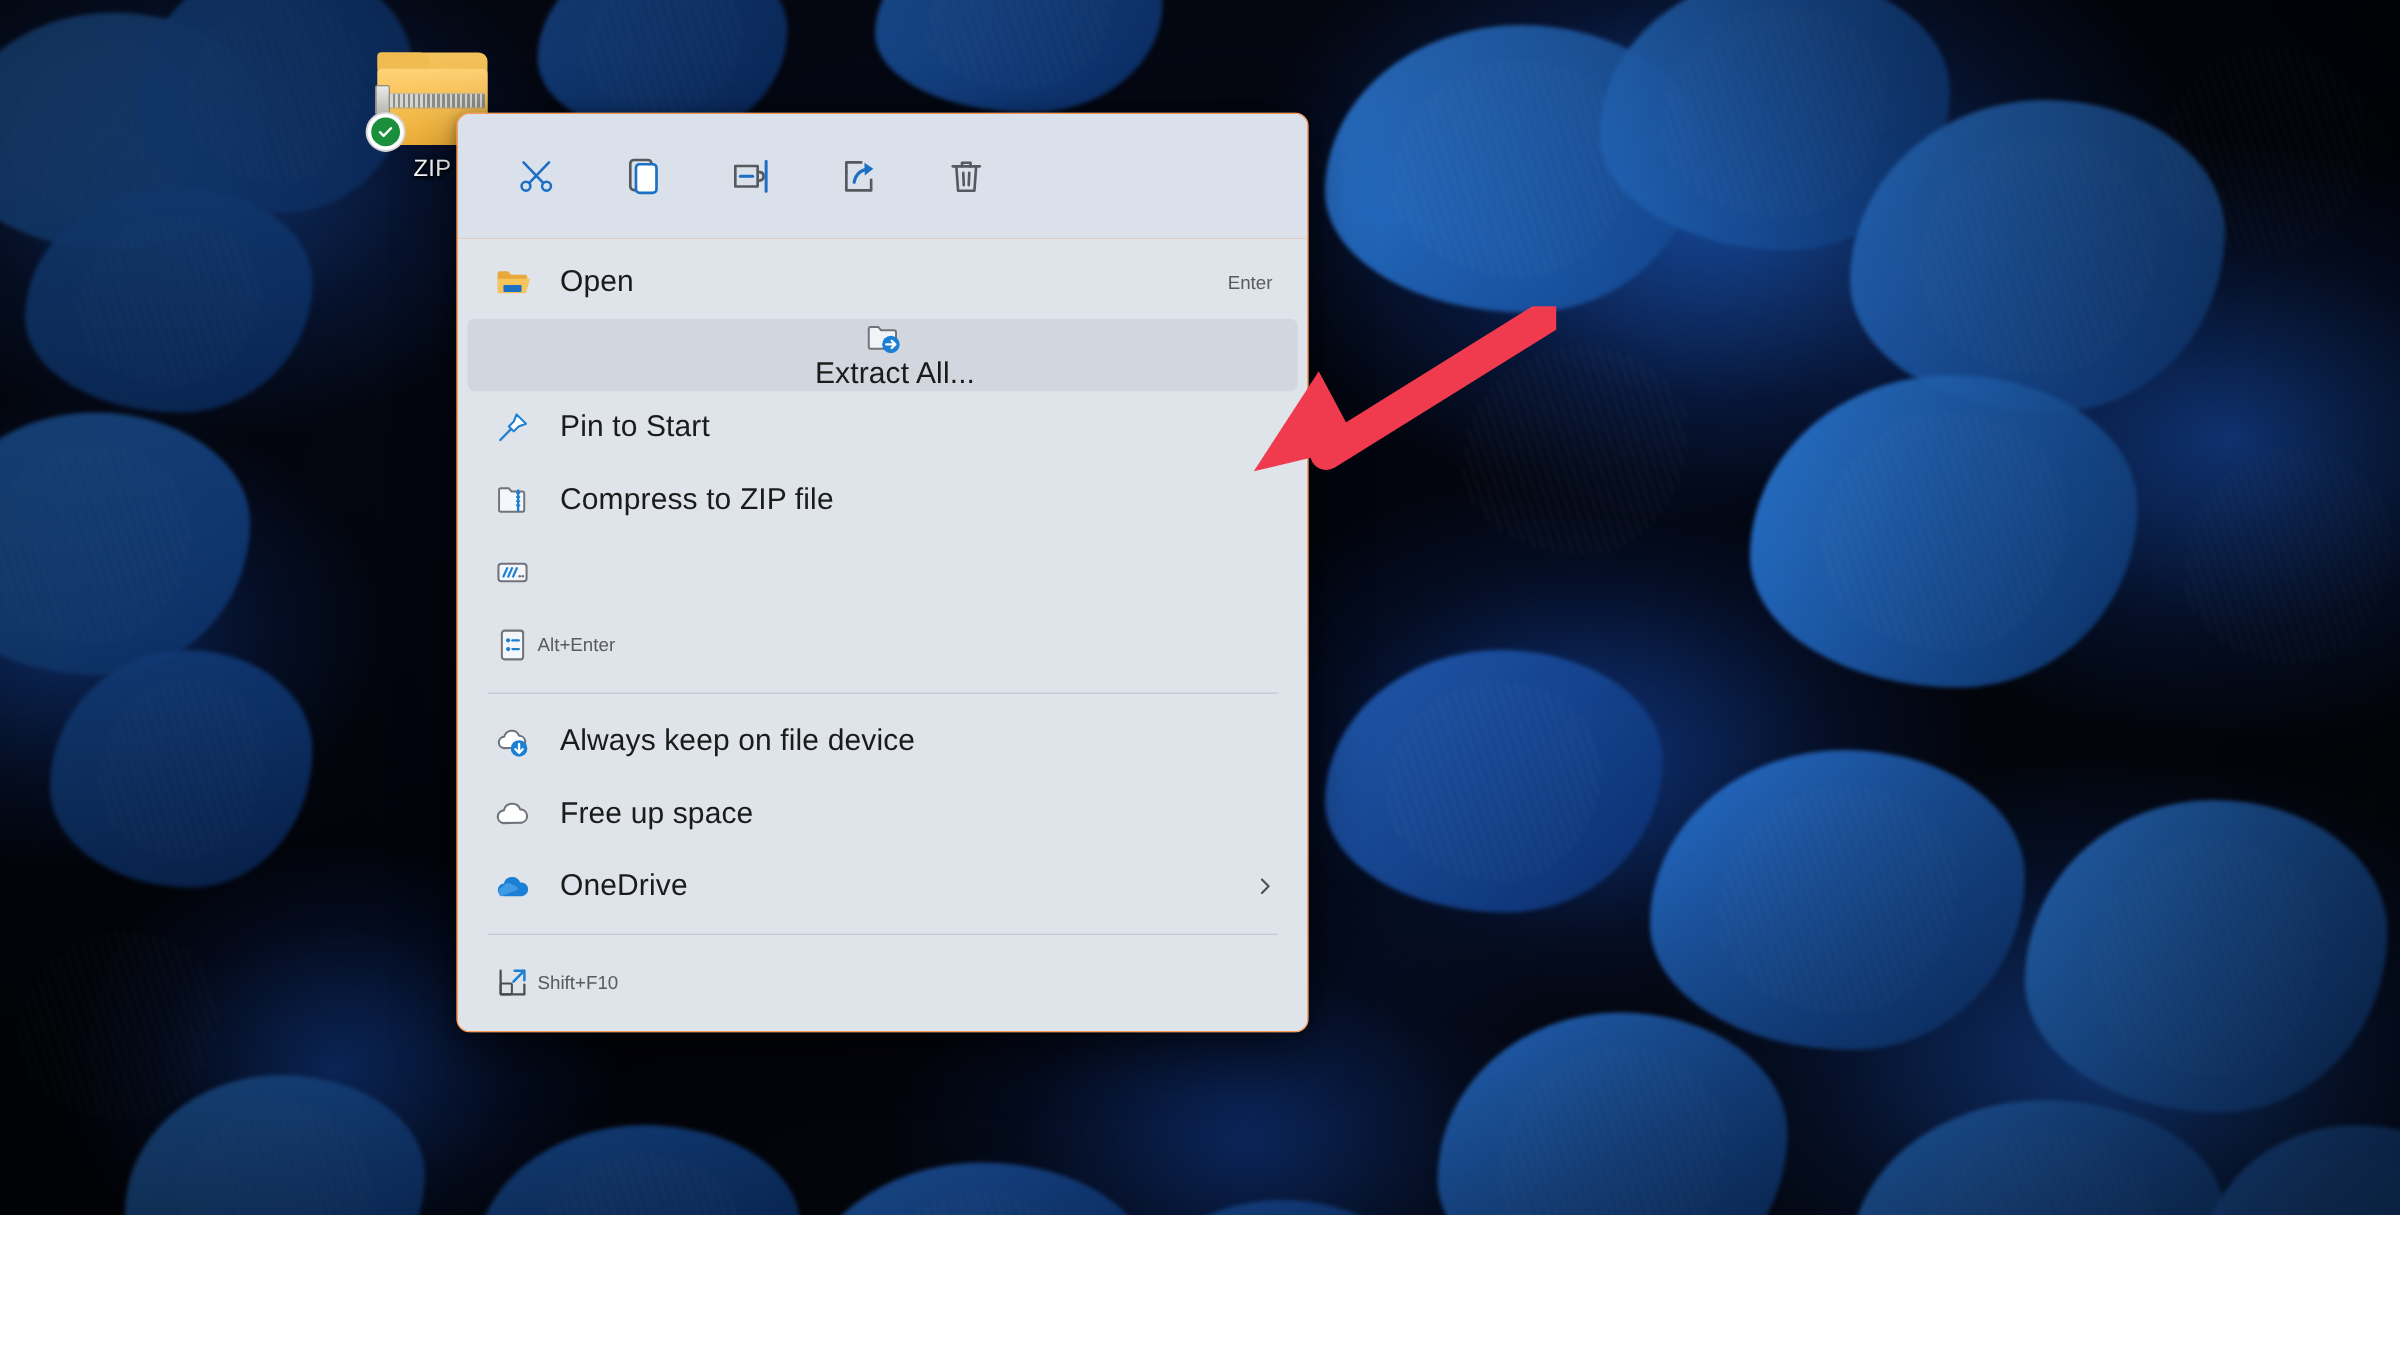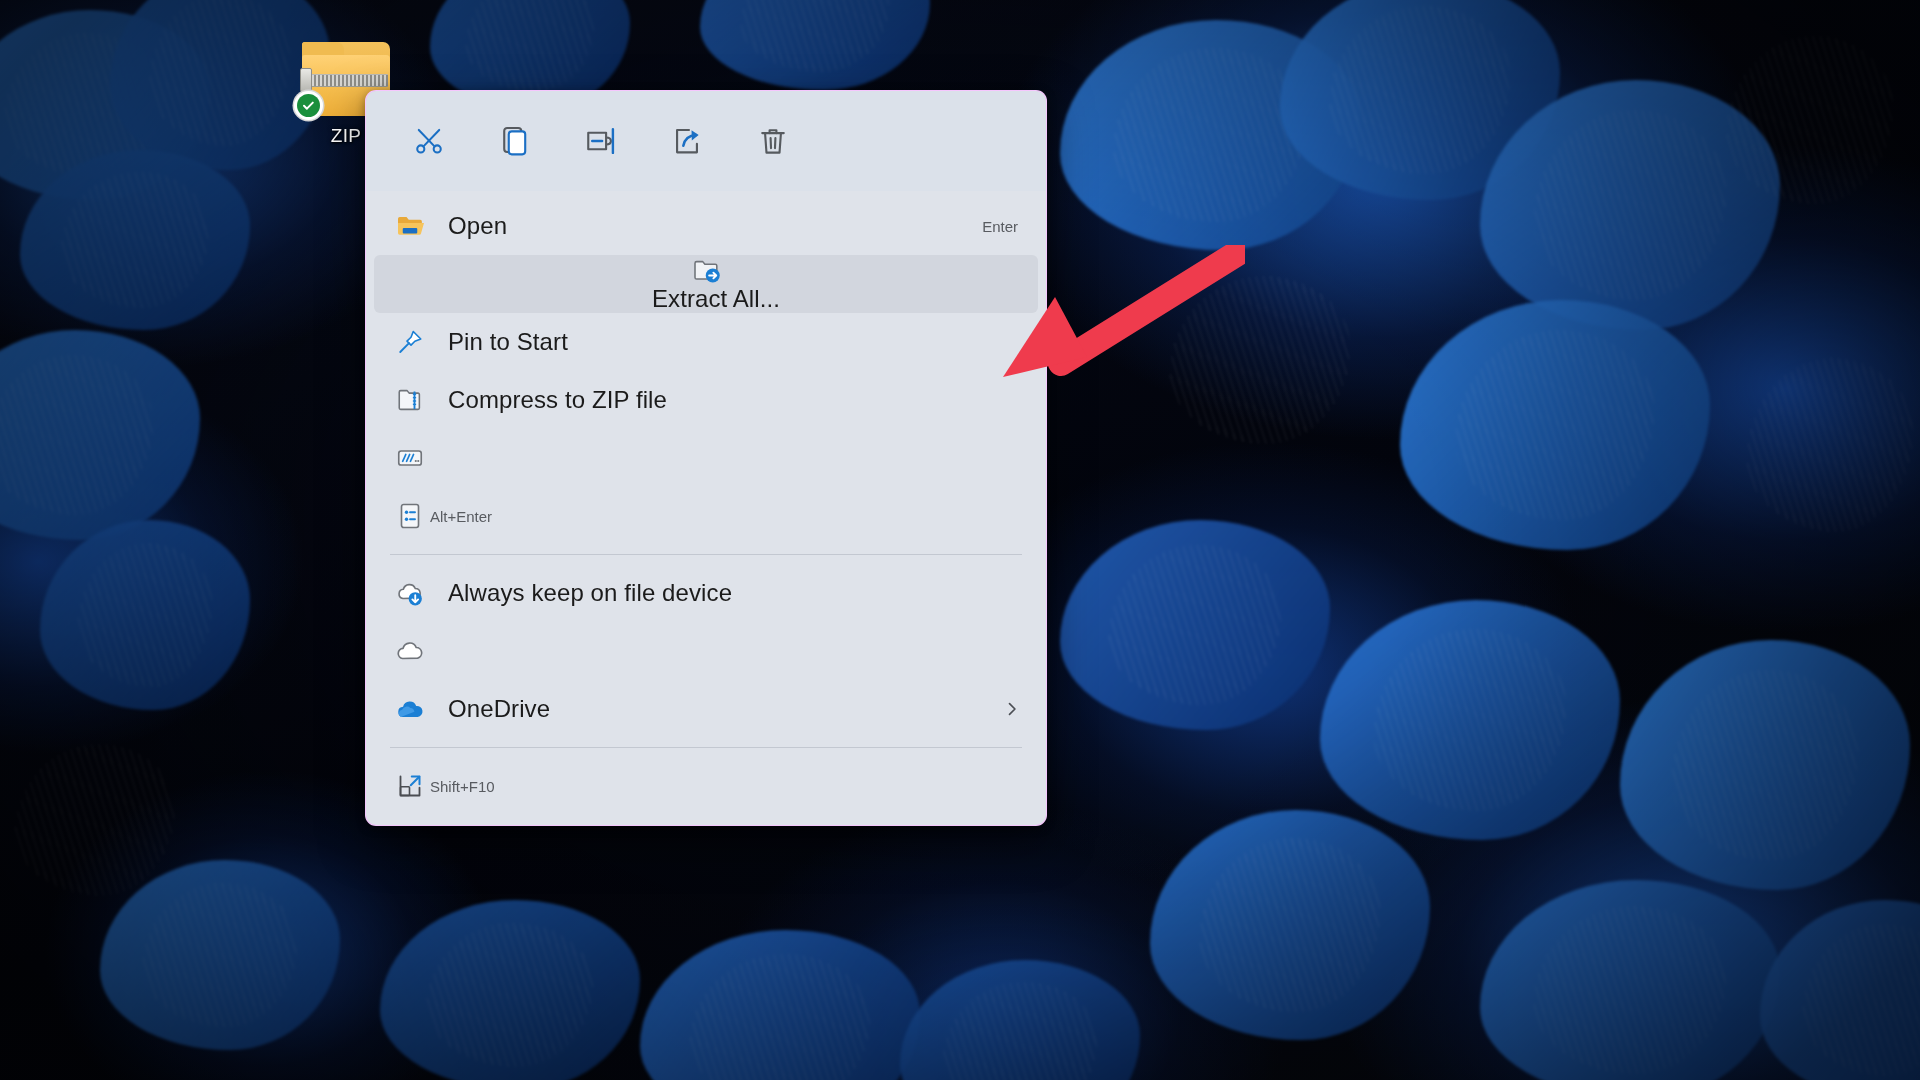--- a/index.html
+++ b/index.html
@@ -7,21 +7,21 @@
     padding: 0;
     width: 1920px;
     height: 1080px;
     overflow: hidden;
     font-family: "Liberation Sans", sans-serif;
   }
 
   #desktop {
     position: relative;
     width: 1920px;
-    height: 1080px;
+    height: 972px;
     background-color: #04060f;
     overflow: hidden;
   }
 
   
   .wp-layer {
     position: absolute;
     inset: 0;
     pointer-events: none;
   }
@@ -143,21 +143,21 @@
     letter-spacing: 0.3px;
     text-shadow: 0 0 4px rgba(0,0,0,0.95), 1px 1px 2px rgba(0,0,0,0.9);
   }
 
   
   #context-menu {
     position: absolute;
     left: 365px;
     top: 90px;
     width: 680px;
-    background: #f0abfc;
+    background: #f97316;
     border: 1px solid rgba(255,255,255,0.32);
     border-radius: 11px;
     box-shadow: 0 16px 44px rgba(0,0,0,0.52), 0 2px 10px rgba(0,0,0,0.35);
     overflow: hidden;
     user-select: none;
   }
 
   
   #command-bar {
     display: flex;
@@ -440,20 +440,21 @@
         </span>
         <span class="mi-label">Always keep on file device</span>
       </div>
 
       <div class="menu-item">
         <span class="mi-icon">
           <svg width="30" height="30" viewBox="0 0 24 24">
             <path d="M6.1 18 a4.1 4.1 0 0 1 0.35 -8.15 a5.5 5.5 0 0 1 10.5 -0.65 a4.3 4.3 0 0 1 1.2 8.45 z" fill="#ffffff" stroke="#70747a" stroke-width="1.35" stroke-linejoin="round"></path>
           </svg>
         </span>
+        <span class="mi-label">Free up space</span>
       </div>
 
       <div class="menu-item">
         <span class="mi-icon">
           <svg width="30" height="30" viewBox="0 0 24 24">
             <path d="M6.1 18.4 a4.1 4.1 0 0 1 0.35 -8.15 a5.5 5.5 0 0 1 10.5 -0.65 a4.3 4.3 0 0 1 1.2 8.8 z" fill="#1b7fd4"></path>
             <path d="M4.6 18.4 a3.2 3.2 0 0 1 1.1 -5.9 a4.1 4.1 0 0 1 6.6 -1.3 a3.5 3.5 0 0 1 3.2 3 z" fill="#3f9ae6"></path>
           </svg>
         </span>
         <span class="mi-label">OneDrive</span>

